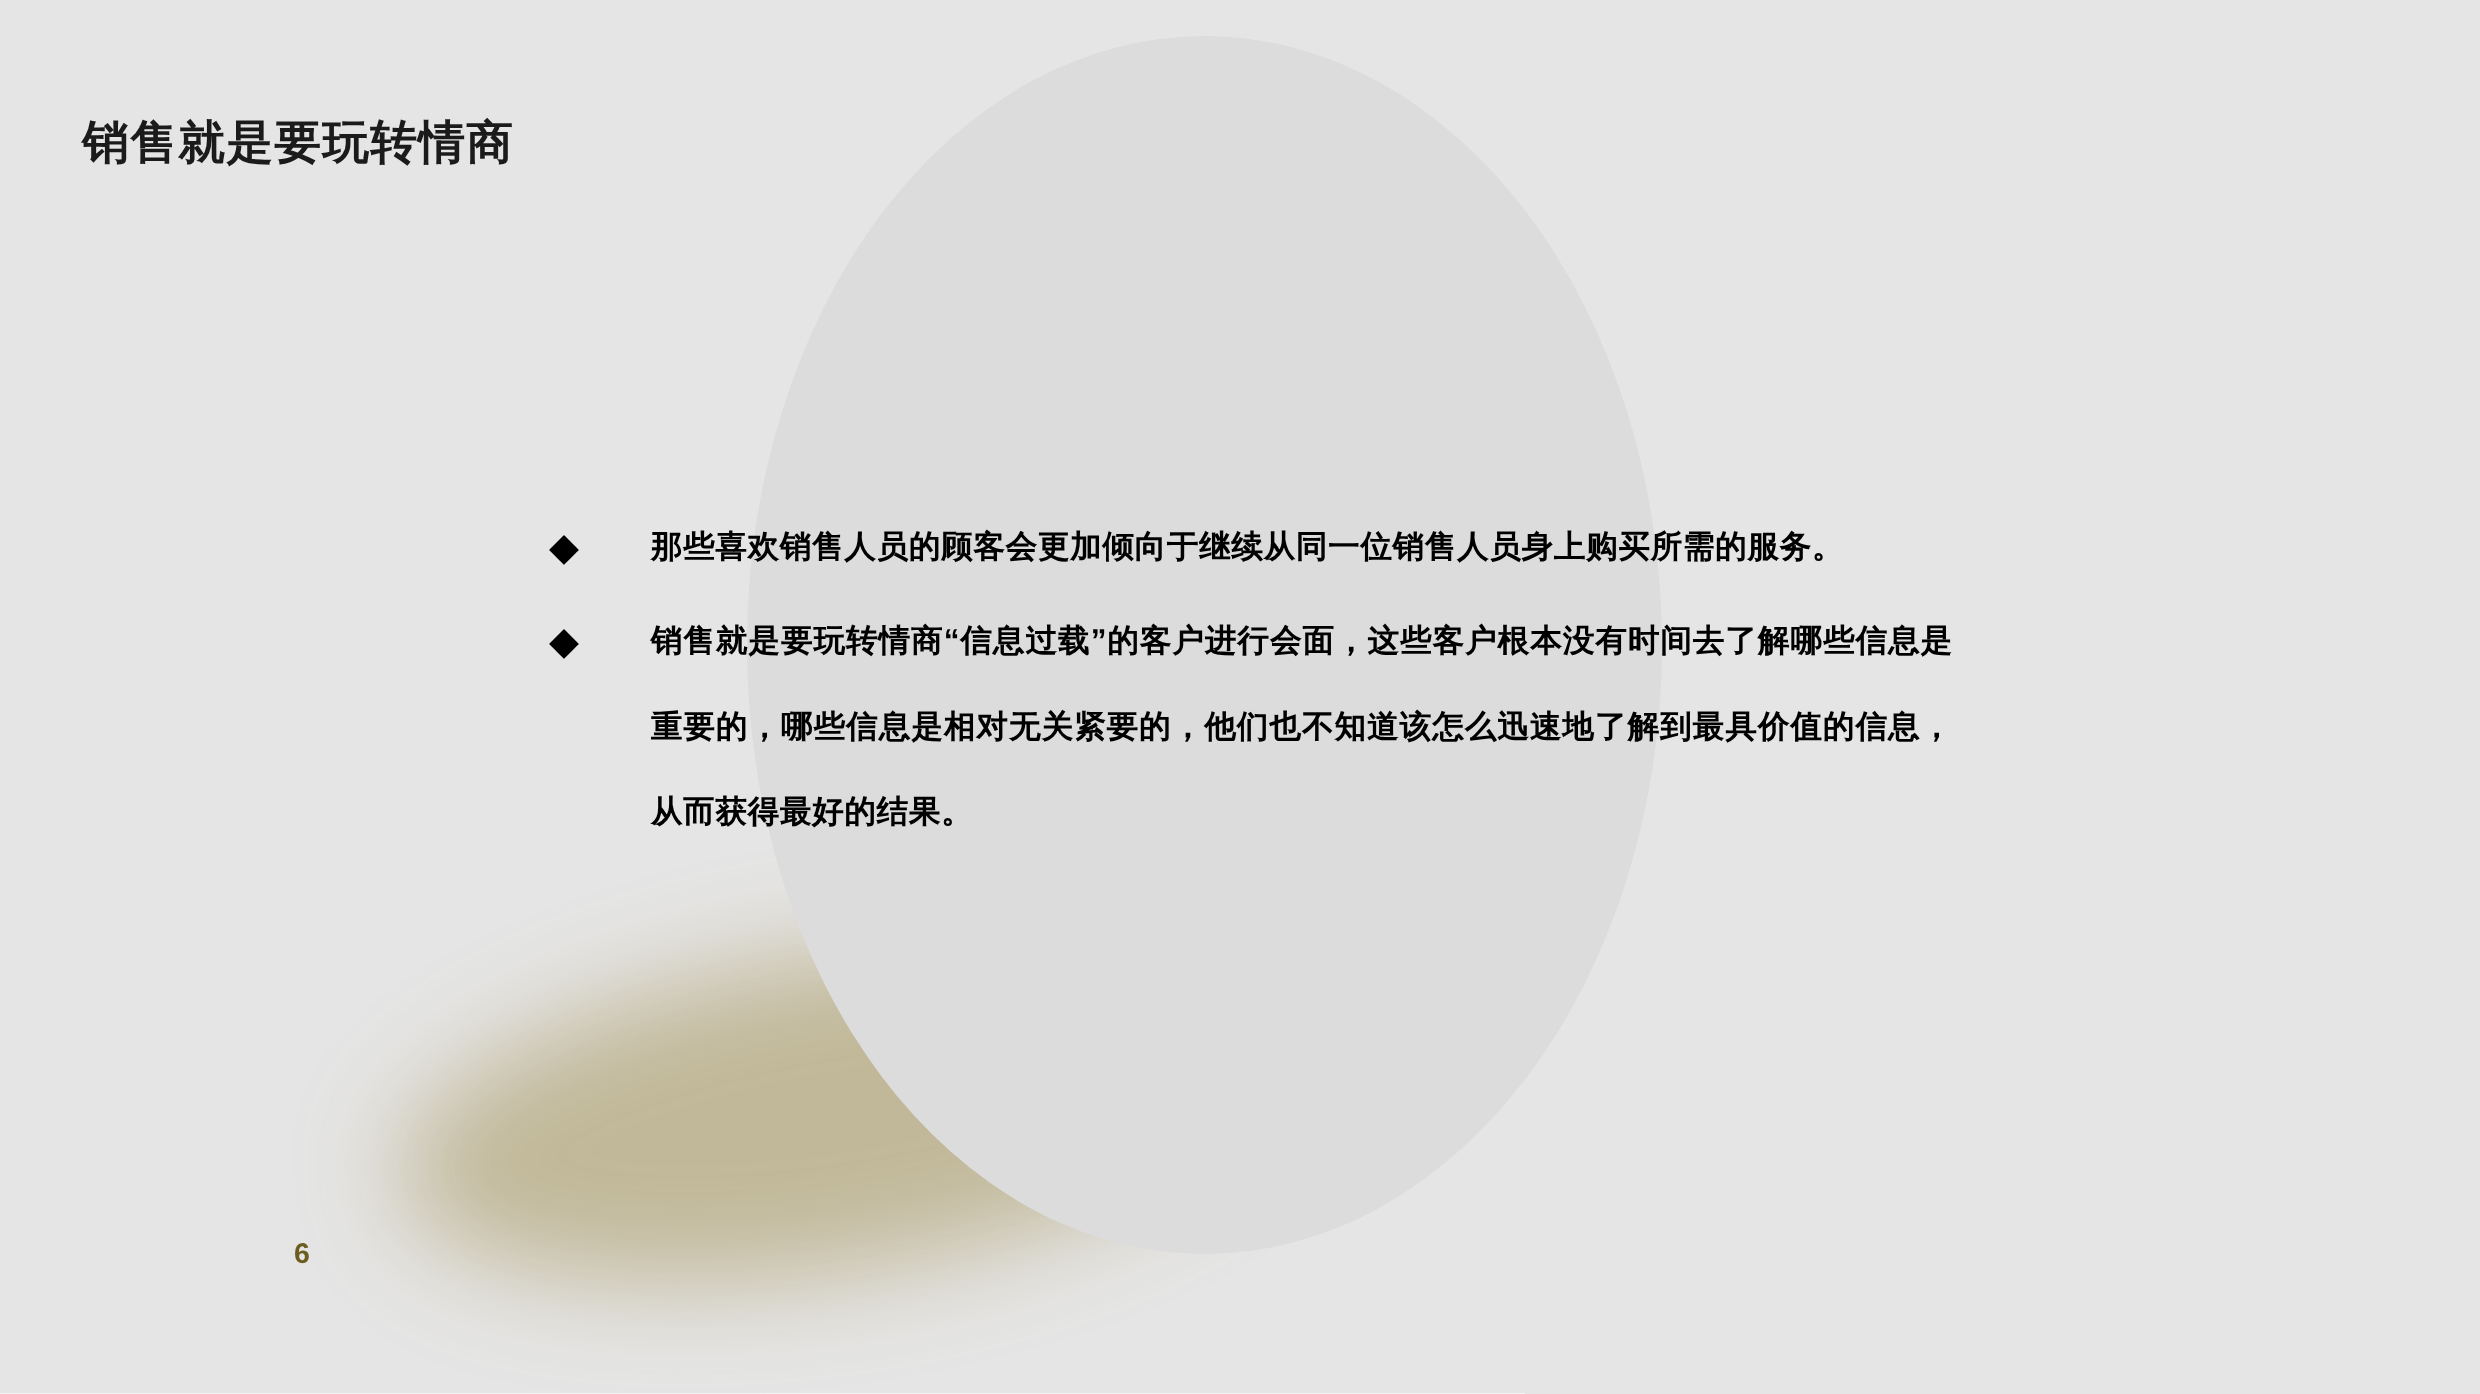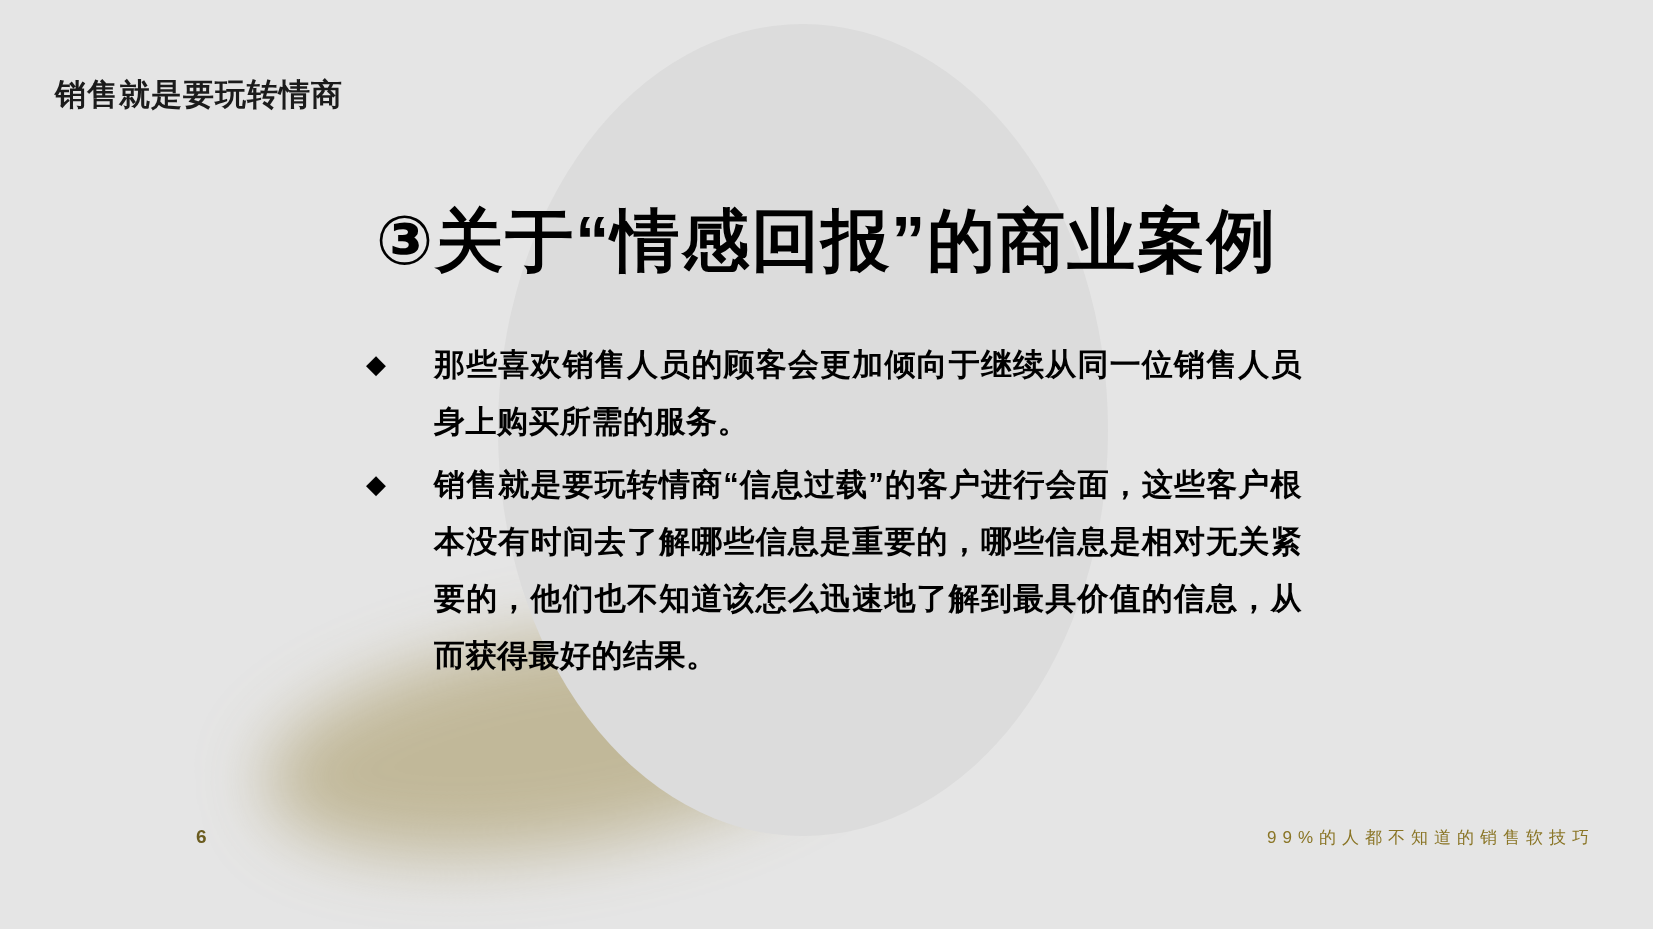--- a/index.html
+++ b/index.html
@@ -86,21 +86,21 @@
     font-size: 26px;
     line-height: 57px;
     color: #000000;
     text-align: left;
     padding-left: 4px;
     box-sizing: border-box;
   }
 
   .bullet-text {
     flex: 1 1 auto;
-    font-size: 31px;
+    font-size: 21px;
     font-weight: bold;
     line-height: 57px;
     color: #000000;
     letter-spacing: 0.5px;
     text-align: justify;
     text-justify: inter-character;
   }
 
   
   .page-number {
@@ -125,33 +125,31 @@
 </head>
 <body>
 
 <div class="slide">
 
   <div class="ellipse-shadow"></div>
   <div class="ellipse"></div>
 
   <div class="header-title">销售就是要玩转情商</div>
 
-  <div class="main-title">③关于“情感回报”的商业案例</div>
 
   <div class="bullets">
 
     <div class="bullet-row">
       <div class="bullet-marker">◆</div>
       <div class="bullet-text">那些喜欢销售人员的顾客会更加倾向于继续从同一位销售人员身上购买所需的服务。</div>
     </div>
 
     <div class="bullet-row">
       <div class="bullet-marker">◆</div>
       <div class="bullet-text">销售就是要玩转情商“信息过载”的客户进行会面，这些客户根本没有时间去了解哪些信息是重要的，哪些信息是相对无关紧要的，他们也不知道该怎么迅速地了解到最具价值的信息，从而获得最好的结果。</div>
     </div>
 
   </div>
 
   <div class="page-number">6</div>
 
-  <div class="footer-note">99%的人都不知道的销售软技巧</div>
 
 </div>
 
 </body></html>

